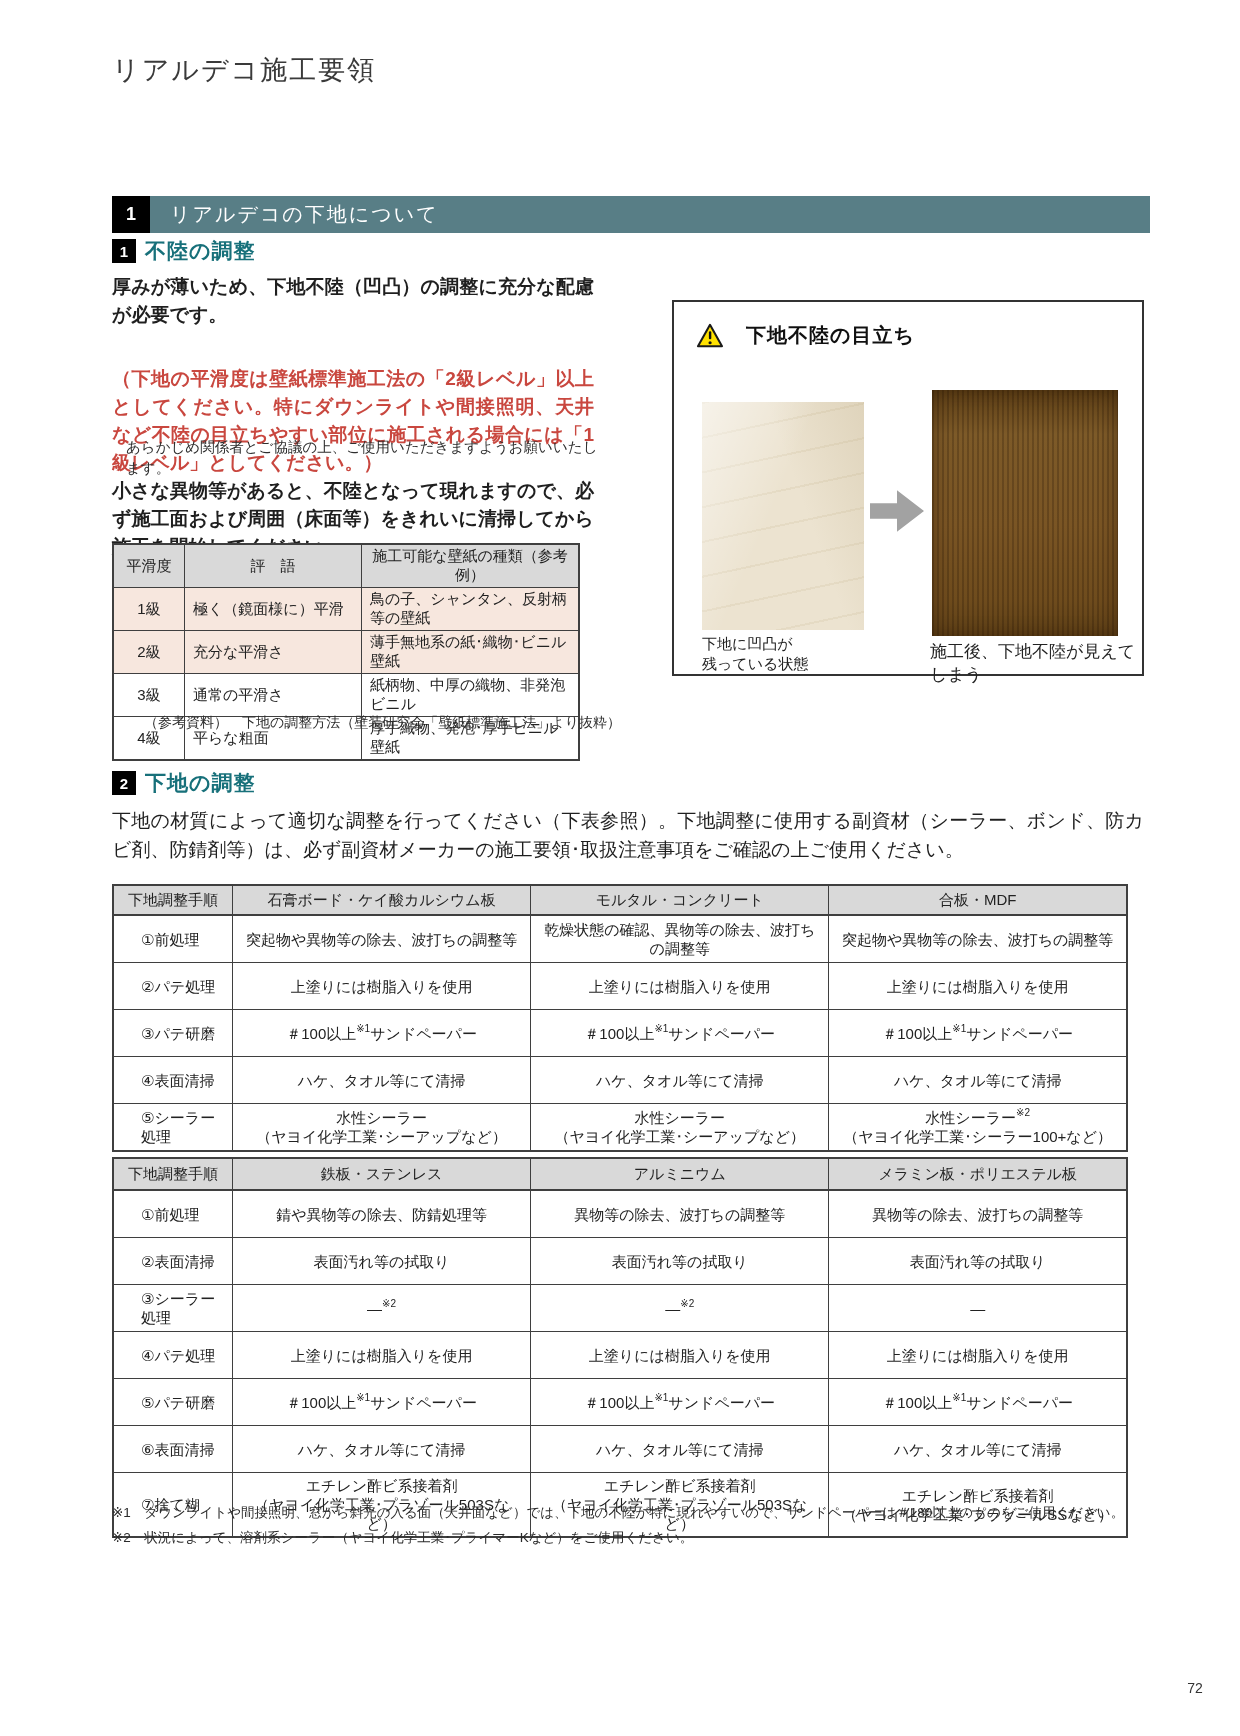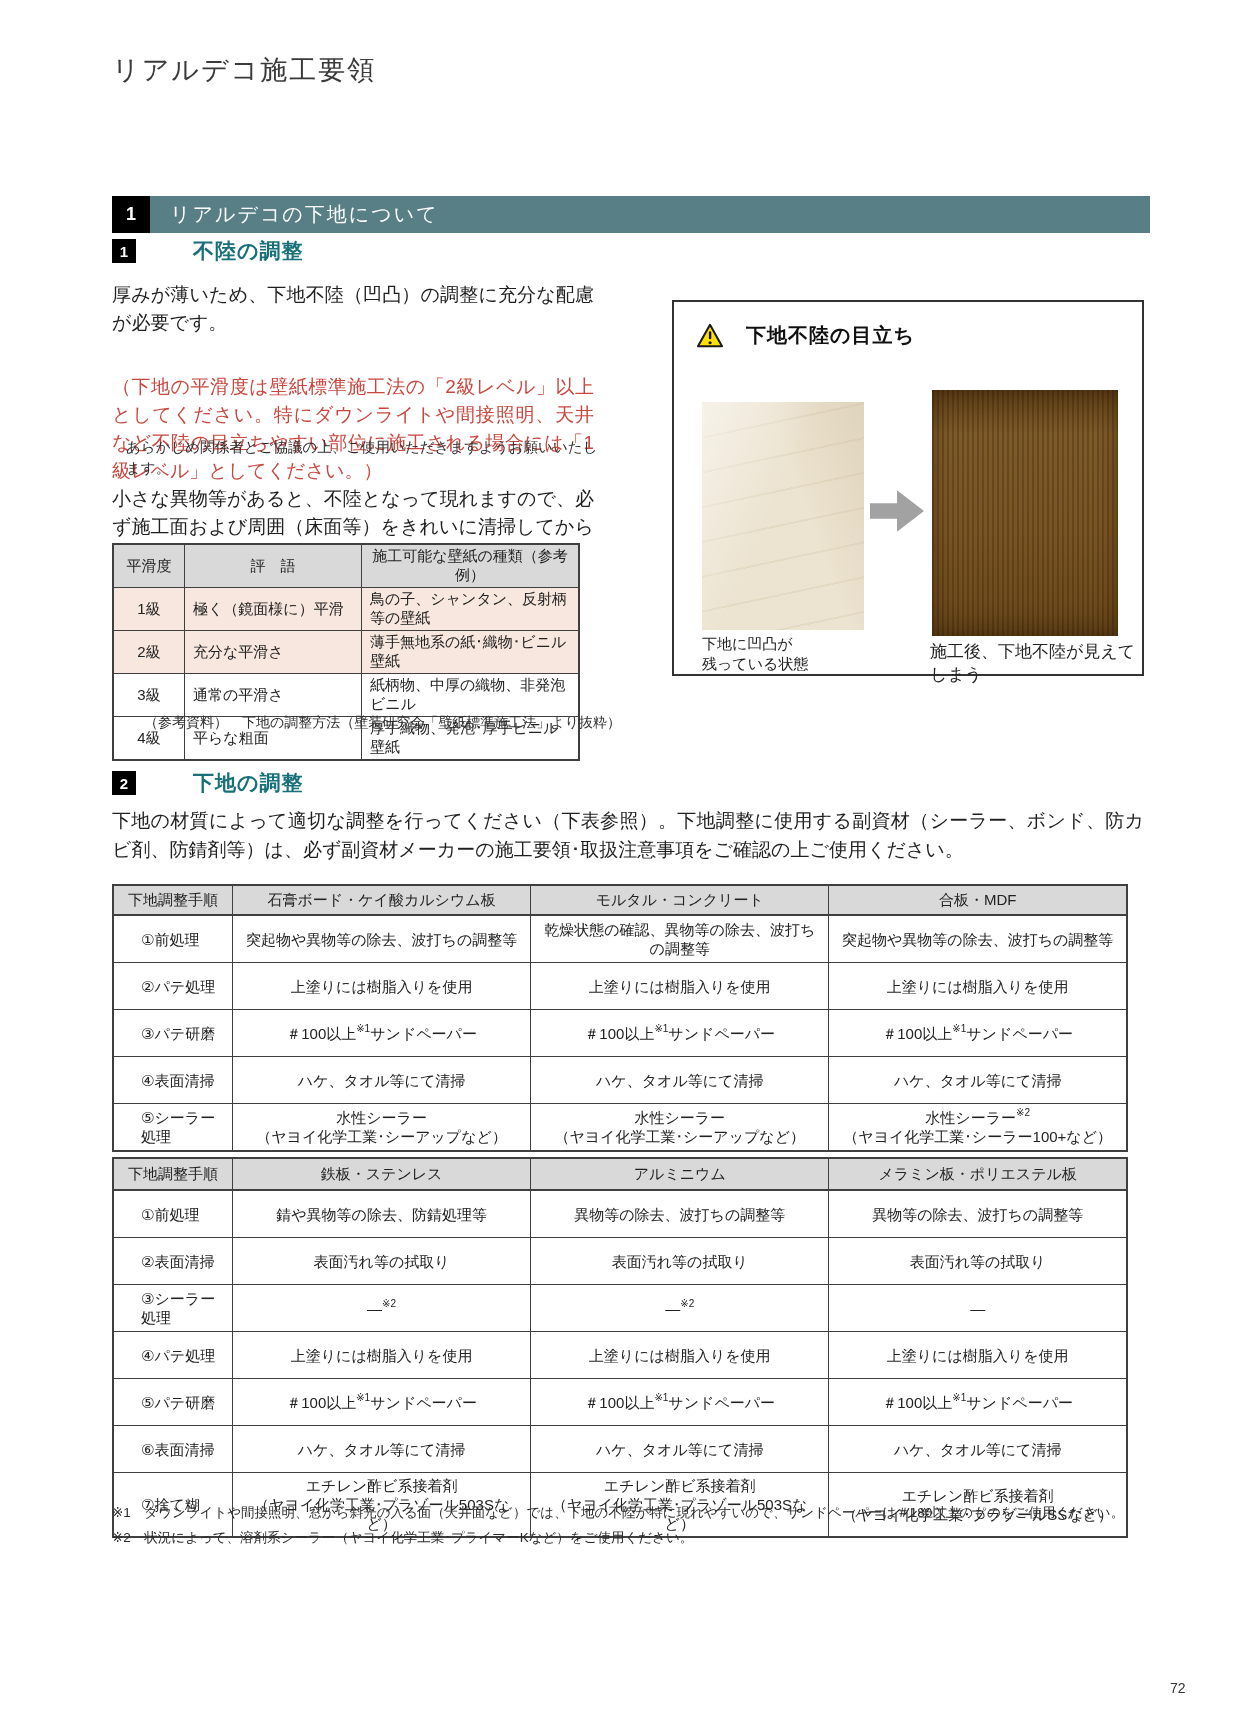--- a/index.html
+++ b/index.html
@@ -15,27 +15,27 @@
         background:#587e86;display:flex;align-items:stretch;}
   .band-num{width:38px;background:#000;color:#fff;font-weight:bold;font-size:18px;
             display:flex;align-items:center;justify-content:center;}
   .band-label{color:#fff;font-size:20px;letter-spacing:2px;display:flex;align-items:center;
               padding-left:20px;}
 
   
   .subhead{position:absolute;display:flex;align-items:center;gap:9px;}
   .subhead .sq{width:24px;height:24px;background:#000;color:#fff;font-size:15px;font-weight:bold;
                display:flex;align-items:center;justify-content:center;}
-  .subhead .st{font-size:21px;font-weight:bold;color:#17707a;letter-spacing:1px;margin-left:48px;}
+  .subhead .st{font-size:21px;font-weight:bold;color:#17707a;letter-spacing:1px;}
   #sub1{left:112px;top:237px;}
   #sub2{left:112px;top:769px;}
 
   
-  .para{position:absolute;left:112px;top:281px;width:482px;font-size:19px;line-height:28px;
-        color:#1f1f1f;text-align:justify;}
+  .para{position:absolute;left:112px;top:273px;width:482px;font-size:19px;line-height:28px;
+        color:#1f1f1f;text-align:justify;font-weight:bold;}
   .para .red{color:#c9473f;margin-top:36px;}
   .note{position:absolute;left:112px;top:437px;width:500px;font-size:14.5px;line-height:21px;color:#2e2e2e;}
   .note .l2{padding-left:14px;}
   .refline{position:absolute;left:112px;top:714px;font-size:14px;color:#2e2e2e;padding-left:32px;}
   .intro{position:absolute;left:112px;top:806px;width:1032px;font-size:19px;line-height:29px;
          color:#1f1f1f;text-align:justify;}
 
   
   table{border-collapse:collapse;}
   th,td{border:1px solid #3f3f3f;}
@@ -83,21 +83,21 @@
       clip-path:polygon(0 33%,50% 33%,50% 5%,100% 50%,50% 95%,50% 67%,0 67%);}
   .cap-before{position:absolute;left:28px;top:332px;font-size:15px;line-height:20px;color:#222;
               white-space:pre-line;}
   .cap-after{position:absolute;left:256px;top:338px;font-size:17px;color:#222;white-space:nowrap;}
   .warn-icon{width:28px;height:25px;display:block;}
 
   
   .footnotes{position:absolute;left:112px;top:1500px;width:1040px;font-size:13.5px;
              line-height:25px;color:#2a2a2a;}
   .pagenum{position:absolute;left:1170px;top:1680px;font-size:14px;color:#333;width:50px;
-           text-align:left;}
+           text-align:center;}
 </style>
 </head>
 <body>
 
 <div class="page">
 
   <div class="doc-title">リアルデコ施工要領</div>
 
   <div class="band">
     <div class="band-num">1</div>

